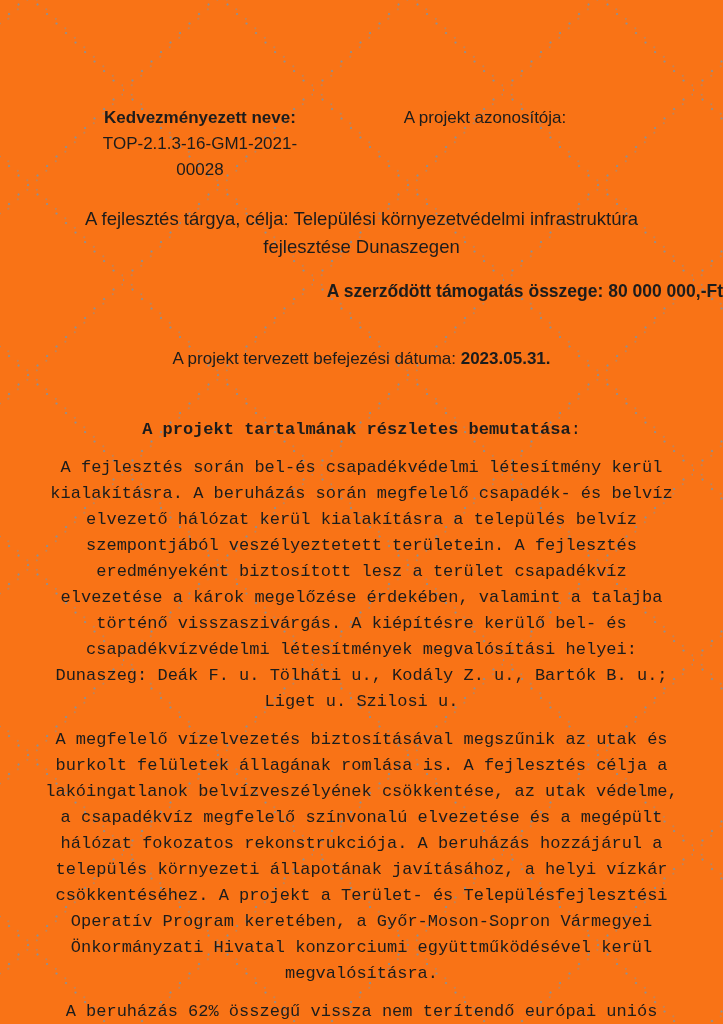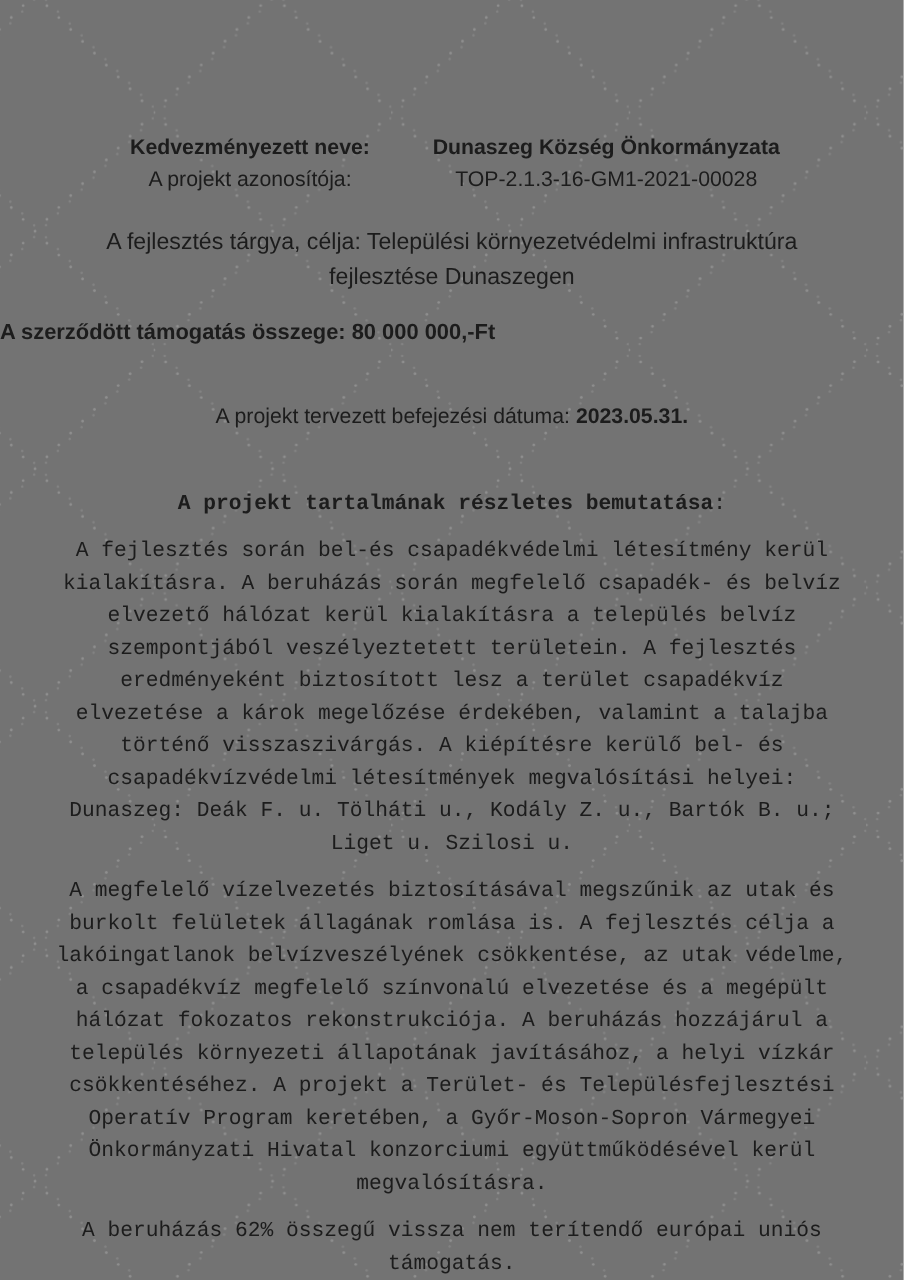--- a/index.html
+++ b/index.html
@@ -1,21 +1,21 @@
 <!DOCTYPE html>
 <html lang="hu"><head>
 <meta charset="utf-8">
 <style>
   html, body { margin: 0; padding: 0; background: #ffffff; }
   .page {
     position: relative;
     width: 723px;
     height: 1024px;
     margin: 0 auto;
-    background: #737373;
+    background: #f97316;
     overflow: hidden;
     font-family: "Liberation Sans", "DejaVu Sans", sans-serif;
     color: #1c1c1c;
   }
   .bg-pattern {
     position: absolute;
     left: 0; top: 0;
     width: 723px; height: 1024px;
     pointer-events: none;
   }
@@ -35,21 +35,21 @@
     margin: 22px auto 0;
     max-width: 600px;
     text-align: center;
     font-size: 18.5px;
     line-height: 28px;
     font-weight: 400;
   }
 
   .grant-line {
     margin-top: 17px;
-    text-align: left;
+    text-align: right;
     font-size: 17.5px;
     line-height: 26px;
     font-weight: 700;
   }
 
   .date-line {
     margin-top: 42px;
     text-align: center;
     font-size: 17px;
     line-height: 26px;
@@ -78,21 +78,20 @@
         <path d="M0 0 L190 190 M0 190 L190 0" fill="none" stroke="#8f8f8f" stroke-width="2" stroke-linecap="round" stroke-dasharray="0.01 13.43" stroke-dashoffset="6.7" transform="translate(4,0)" opacity="0.55"></path>
       </pattern>
     </defs>
     <rect width="723" height="1024" fill="url(#diamondDots)"></rect>
   </svg>
 
   <div class="content">
 
     <div class="info-table">
       <div class="cell bold">Kedvezményezett neve:</div>
-      <div class="cell bold">Dunaszeg Község Önkormányzata</div>
       <div class="cell">A projekt azonosítója:</div>
       <div class="cell">TOP-2.1.3-16-GM1-2021-00028</div>
     </div>
 
     <div class="subject-heading">A fejlesztés tárgya, célja: Települési környezetvédelmi infrastruktúra fejlesztése Dunaszegen</div>
 
     <div class="grant-line">A szerződött támogatás összege: 80 000 000,-Ft</div>
 
     <div class="date-line">
       <span>A projekt tervezett befejezési dátuma: </span><span class="bold">2023.05.31.</span>

